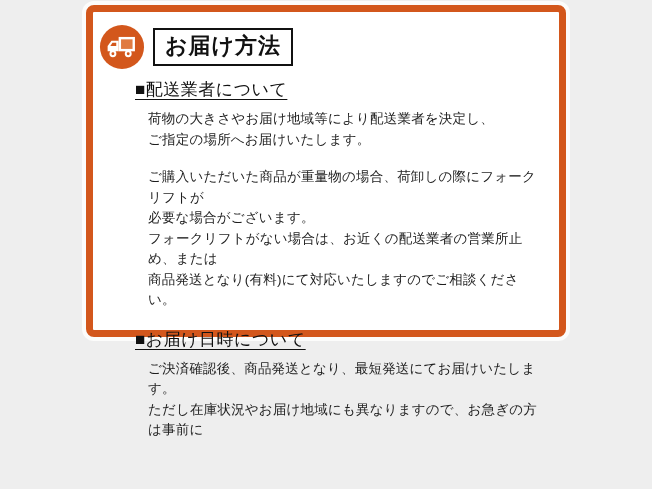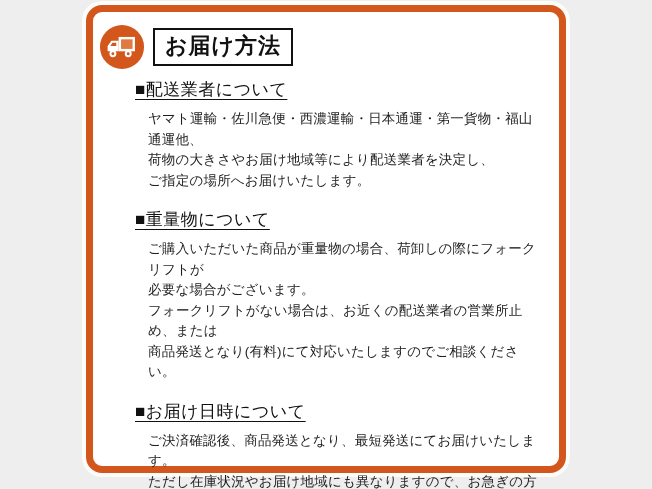--- a/index.html
+++ b/index.html
@@ -5,24 +5,24 @@
   * { margin: 0; padding: 0; box-sizing: border-box; }
   html, body {
     width: 652px; height: 489px;
     background: #eeeeee;
     overflow: hidden;
     font-family: "Liberation Sans", "DejaVu Sans", sans-serif;
   }
   .card {
     position: absolute;
     left: 86px; top: 5px;
-    width: 480px; height: 468px;
+    width: 480px; height: 332px;
     background: #ffffff;
     border: 7px solid #d3571c;
-    border-radius: 16px;
+    border-radius: 8px;
     box-shadow: 0 0 0 4px #fcfcfb;
   }
   .header-row {
     display: flex;
     align-items: center;
     margin: 12px 0 0 6px;
   }
   .icon-circle {
     width: 46px; height: 46px;
     flex: 0 0 46px;
@@ -83,28 +83,26 @@
       </svg>
     </span>
     <span class="title-box">お届け方法</span>
   </div>
 
   <div class="sections">
 
     <div class="section">
       <div class="section-heading">■配送業者について</div>
       <div class="section-body">
-        <div>ヤマト運輸・佐川急便・西濃運輸・日本通運・第一貨物・福山通運他、</div>
         <div>荷物の大きさやお届け地域等により配送業者を決定し、</div>
         <div>ご指定の場所へお届けいたします。</div>
       </div>
     </div>
 
     <div class="section">
-      <div class="section-heading">■重量物について</div>
       <div class="section-body">
         <div>ご購入いただいた商品が重量物の場合、荷卸しの際にフォークリフトが</div>
         <div>必要な場合がございます。</div>
         <div>フォークリフトがない場合は、お近くの配送業者の営業所止め、または</div>
         <div>商品発送となり(有料)にて対応いたしますのでご相談ください。</div>
       </div>
     </div>
 
     <div class="section">
       <div class="section-heading">■お届け日時について</div>

